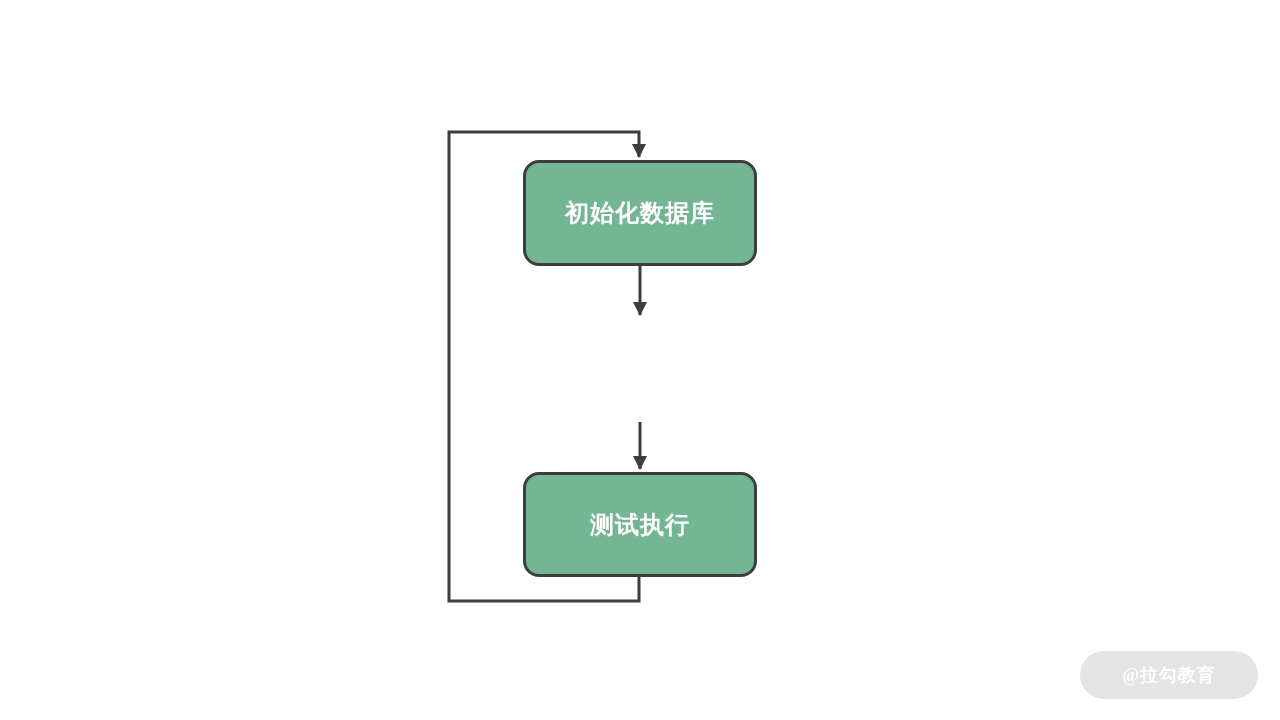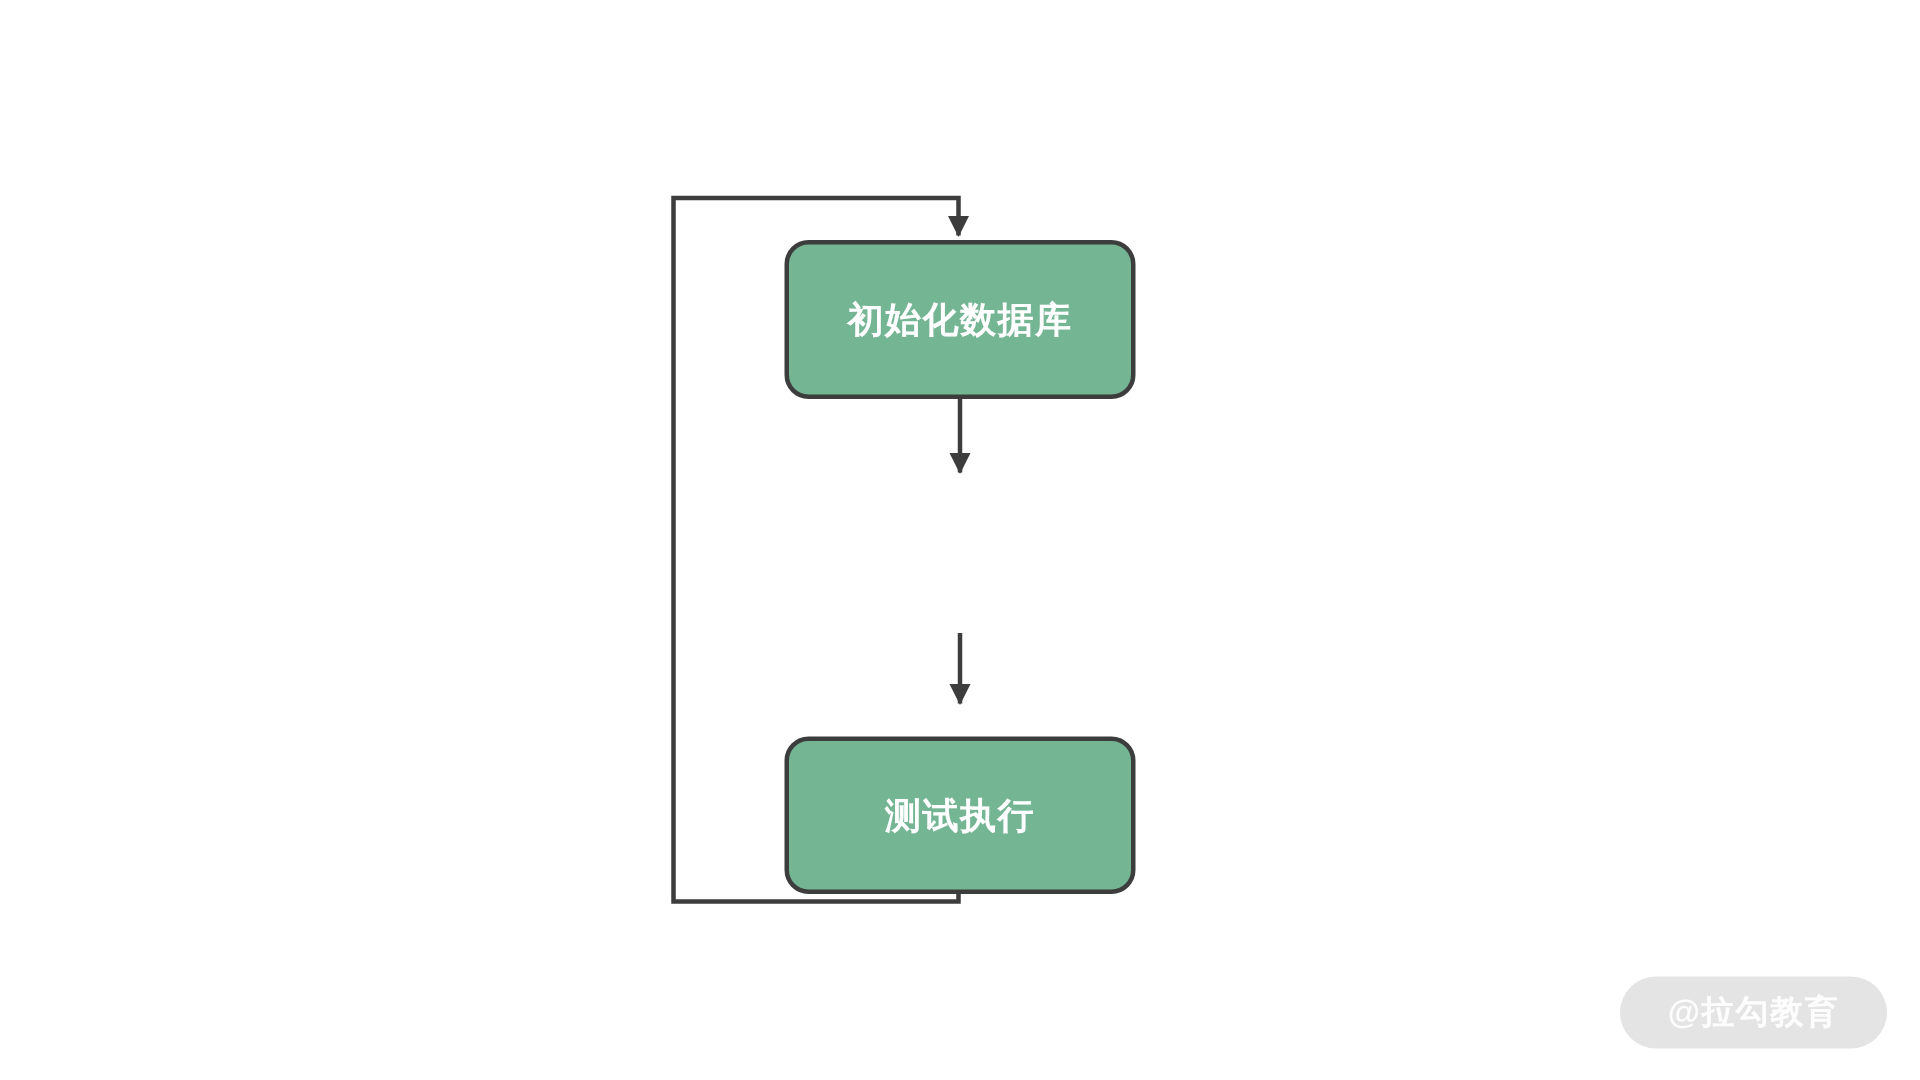--- a/index.html
+++ b/index.html
@@ -12,20 +12,21 @@
   }
   * { margin: 0; padding: 0; box-sizing: border-box; }
   html, body { width: 1280px; height: 720px; background: #ffffff; overflow: hidden; }
   body { font-family: "Liberation Sans", "DejaVu Sans", sans-serif; }
 
   .canvas {
     position: relative;
     width: 1280px;
     height: 720px;
     background: #ffffff;
+    font-family: Liberation Serif, serif;
   }
 
   .connector-layer {
     position: absolute;
     left: 0; top: 0;
     width: 1280px;
     height: 720px;
   }
   .connector {
     stroke: var(--line-color);
@@ -47,37 +48,37 @@
   }
   .flow-node .node-label {
     color: var(--node-text);
     font-size: 24px;
     font-weight: bold;
     letter-spacing: 1px;
     text-align: center;
   }
   #node-init   { top: 160px; height: 106px; }
   #node-insert { top: 318px; height: 104px; }
-  #node-test   { top: 491px; height: 105px; }
+  #node-test   { top: 472px; height: 105px; }
 
   .watermark {
     position: absolute;
     left: 1080px;
     top: 651px;
     width: 178px;
     height: 48px;
     background: var(--watermark-bg);
     border-radius: 24px;
     display: flex;
     align-items: center;
     justify-content: center;
   }
   .watermark .watermark-label {
     color: var(--watermark-text);
-    font-size: 22px;
+    font-size: 18px;
     font-weight: bold;
     letter-spacing: 1px;
   }
 </style>
 </head>
 <body>
 
 <div class="canvas">
 
   <svg class="connector-layer" width="1280" height="720" viewBox="0 0 1280 720" xmlns="http://www.w3.org/2000/svg">

